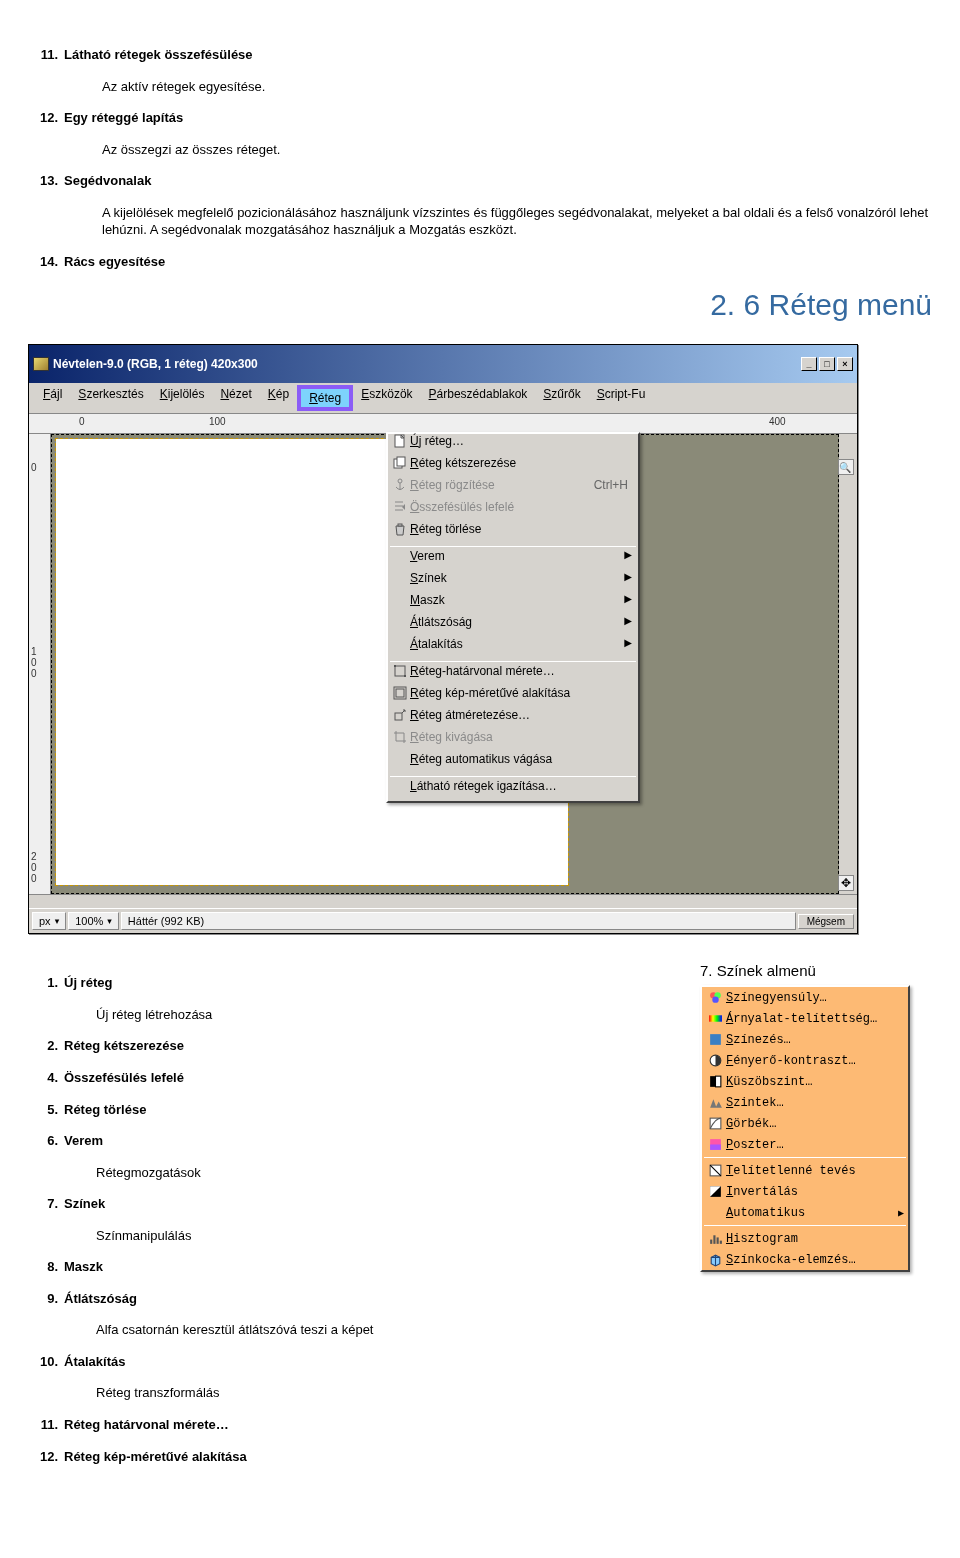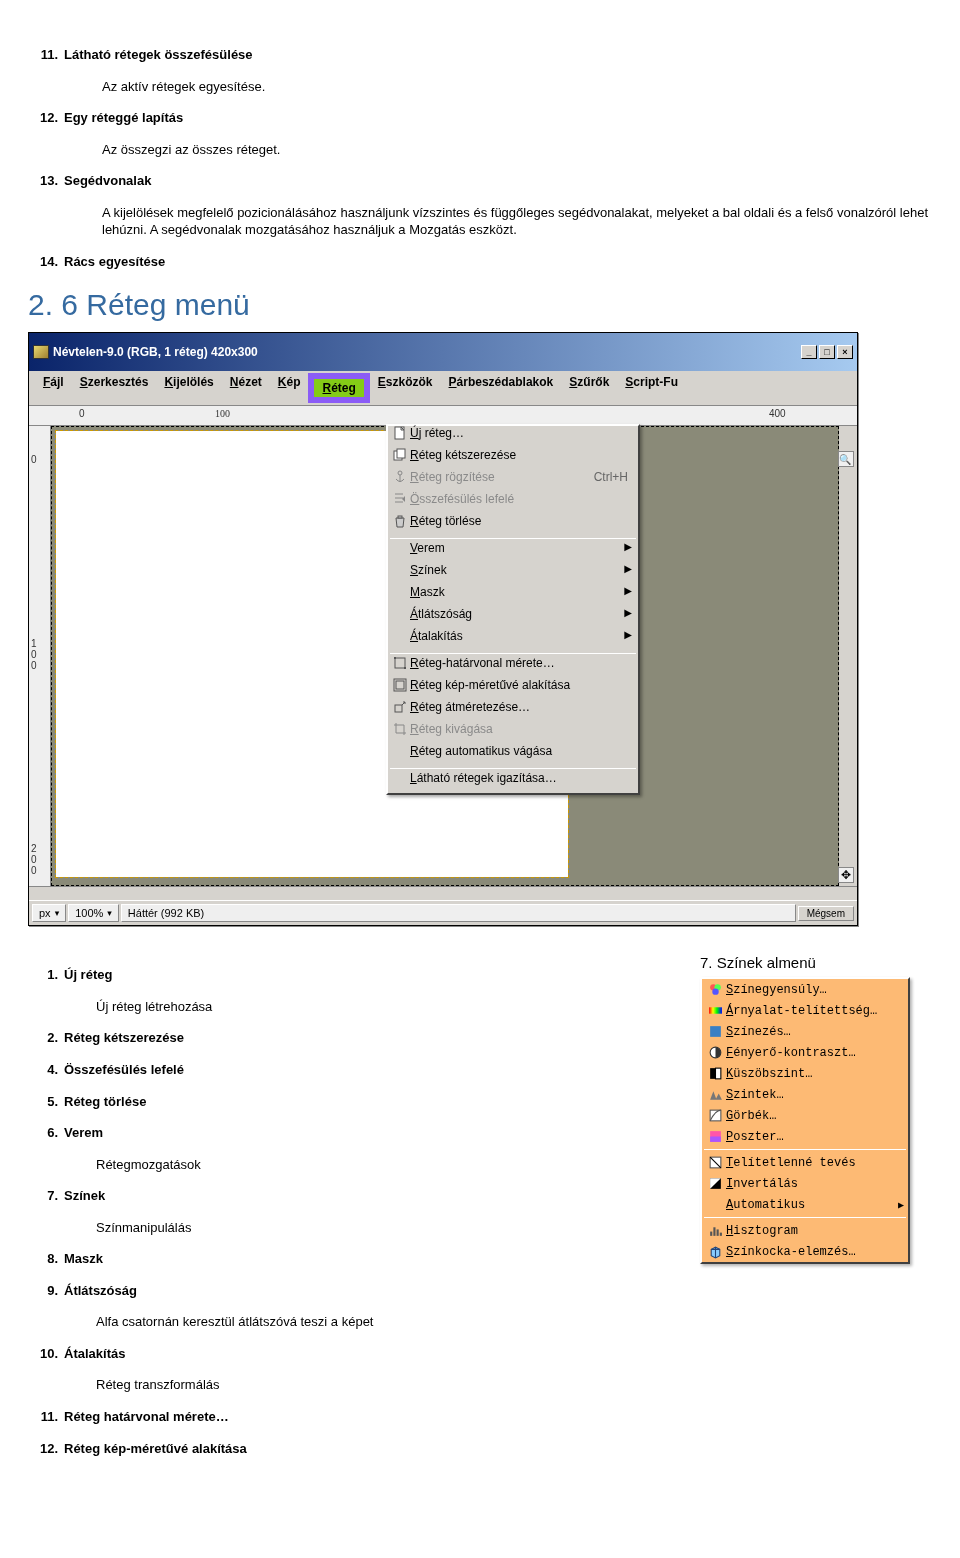--- a/index.html
+++ b/index.html
@@ -10,21 +10,21 @@
     background: #fff;
     width: 960px;
   }
   .page { padding: 32px 28px 20px 28px; }
   .list-sec { margin-bottom: 18px; }
   .list-item { margin: 14px 0; font-size: 13px; line-height: 1.35; }
   .num { display: inline-block; min-width: 30px; text-align: right; margin-right: 6px; }
   .bold { font-weight: 700; }
   .indent34 { padding-left: 68px; }
   .indent1 { padding-left: 74px; }
-  .h2 { font-size: 30px; color: #356aa0; font-weight: 400; margin: 14px 0 10px 0; }
+  .h2 { font-size: 30px; color: #356aa0; font-weight: 400; margin: 14px 0 22px 0; text-align: right; }
 
   
   .win {
     width: 830px; border: 1px solid #000; margin: 6px 0 26px 0;
     box-shadow: 1px 1px 0 #888; background: #d6d3ce;
     font-family: Tahoma, Arial, sans-serif; font-size: 12px;
   }
   .titlebar {
     background: linear-gradient(90deg, #0a246a, #a6caf0);
     color: #fff; padding: 19px 4px; display: flex; align-items: center; height: 22px;
@@ -35,23 +35,23 @@
     border: 1px solid #333;
   }
   .tb-title { font-weight: 700; flex: 1; }
   .tb-btns { display: flex; gap: 2px; }
   .tb-btn {
     width: 16px; height: 14px; background: #d6d3ce;
     border: 1px solid #000; border-top-color: #fff; border-left-color: #fff;
     font-size: 9px; font-family: Marlett, Arial; text-align: center; line-height: 12px;
     font-weight: 700; color: #000;
   }
-  .menubar { display: flex; background: #d6d3ce; padding: 2px 6px; border-bottom: 1px solid #888; font-weight: bold; }
+  .menubar { display: flex; background: #d6d3ce; padding: 2px 6px; border-bottom: 1px solid #888; }
   .menubar .mi { padding: 2px 8px; }
-  .menubar .mi.active { border: 6px solid #8b5cf6; background: #84cc16; }
+  .menubar .mi.active { border: 4px solid #8b5cf6; background: #7dd3fc; }
   .menubar .mi .ul { text-decoration: underline; }
 
   .workarea { display: flex; height: 460px; position: relative; background: #d6d3ce; }
   .ruler-h {
     height: 20px; background: #efefef; border-bottom: 1px solid #888;
     display: flex; align-items: flex-end; font-size: 10px; color: #333;
     position: relative; padding: 0 22px;
   }
   .ruler-v {
     width: 22px; background: #efefef; border-right: 1px solid #888;
@@ -115,21 +115,21 @@
     border: 2px solid #fff; border-right-color: #404040; border-bottom-color: #404040;
     background: #fdba74; font-family: Liberation Mono, monospace; font-size: 12px;
     width: 210px; box-shadow: 2px 2px 3px rgba(0,0,0,.3);
   }
   .sm-row { display: flex; align-items: center; height: 21px; padding: 0 4px 0 2px; }
   .sm-ic { width: 22px; display: flex; justify-content: center; }
   .sm-ic svg { width: 15px; height: 15px; }
   .sm-sep { height: 1px; margin: 2px 2px; background: #888; border-bottom: 1px solid #fff; }
 
   .rh-tick { position: absolute; top: 2px; font-size: 10px; }
-  .rh-mark0 { left: 50px; } .rh-mark100 { left: 186px; font-family: Liberation Serif, serif; } .rh-mark400 { left: 740px; }
+  .rh-mark0 { left: 50px; } .rh-mark100 { left: 180px; } .rh-mark400 { left: 740px; }
 
   .scrollbar-placeholder { height: 14px; background: #d6d3ce; border-top: 1px solid #888; }
   .move-ic { width:16px; height:16px; display:flex; align-items:center; justify-content:center; font-size:12px;}
 </style>
 </head>
 <body>
 
 <div class="page">
 
   <div class="list-sec" id="top-list">

